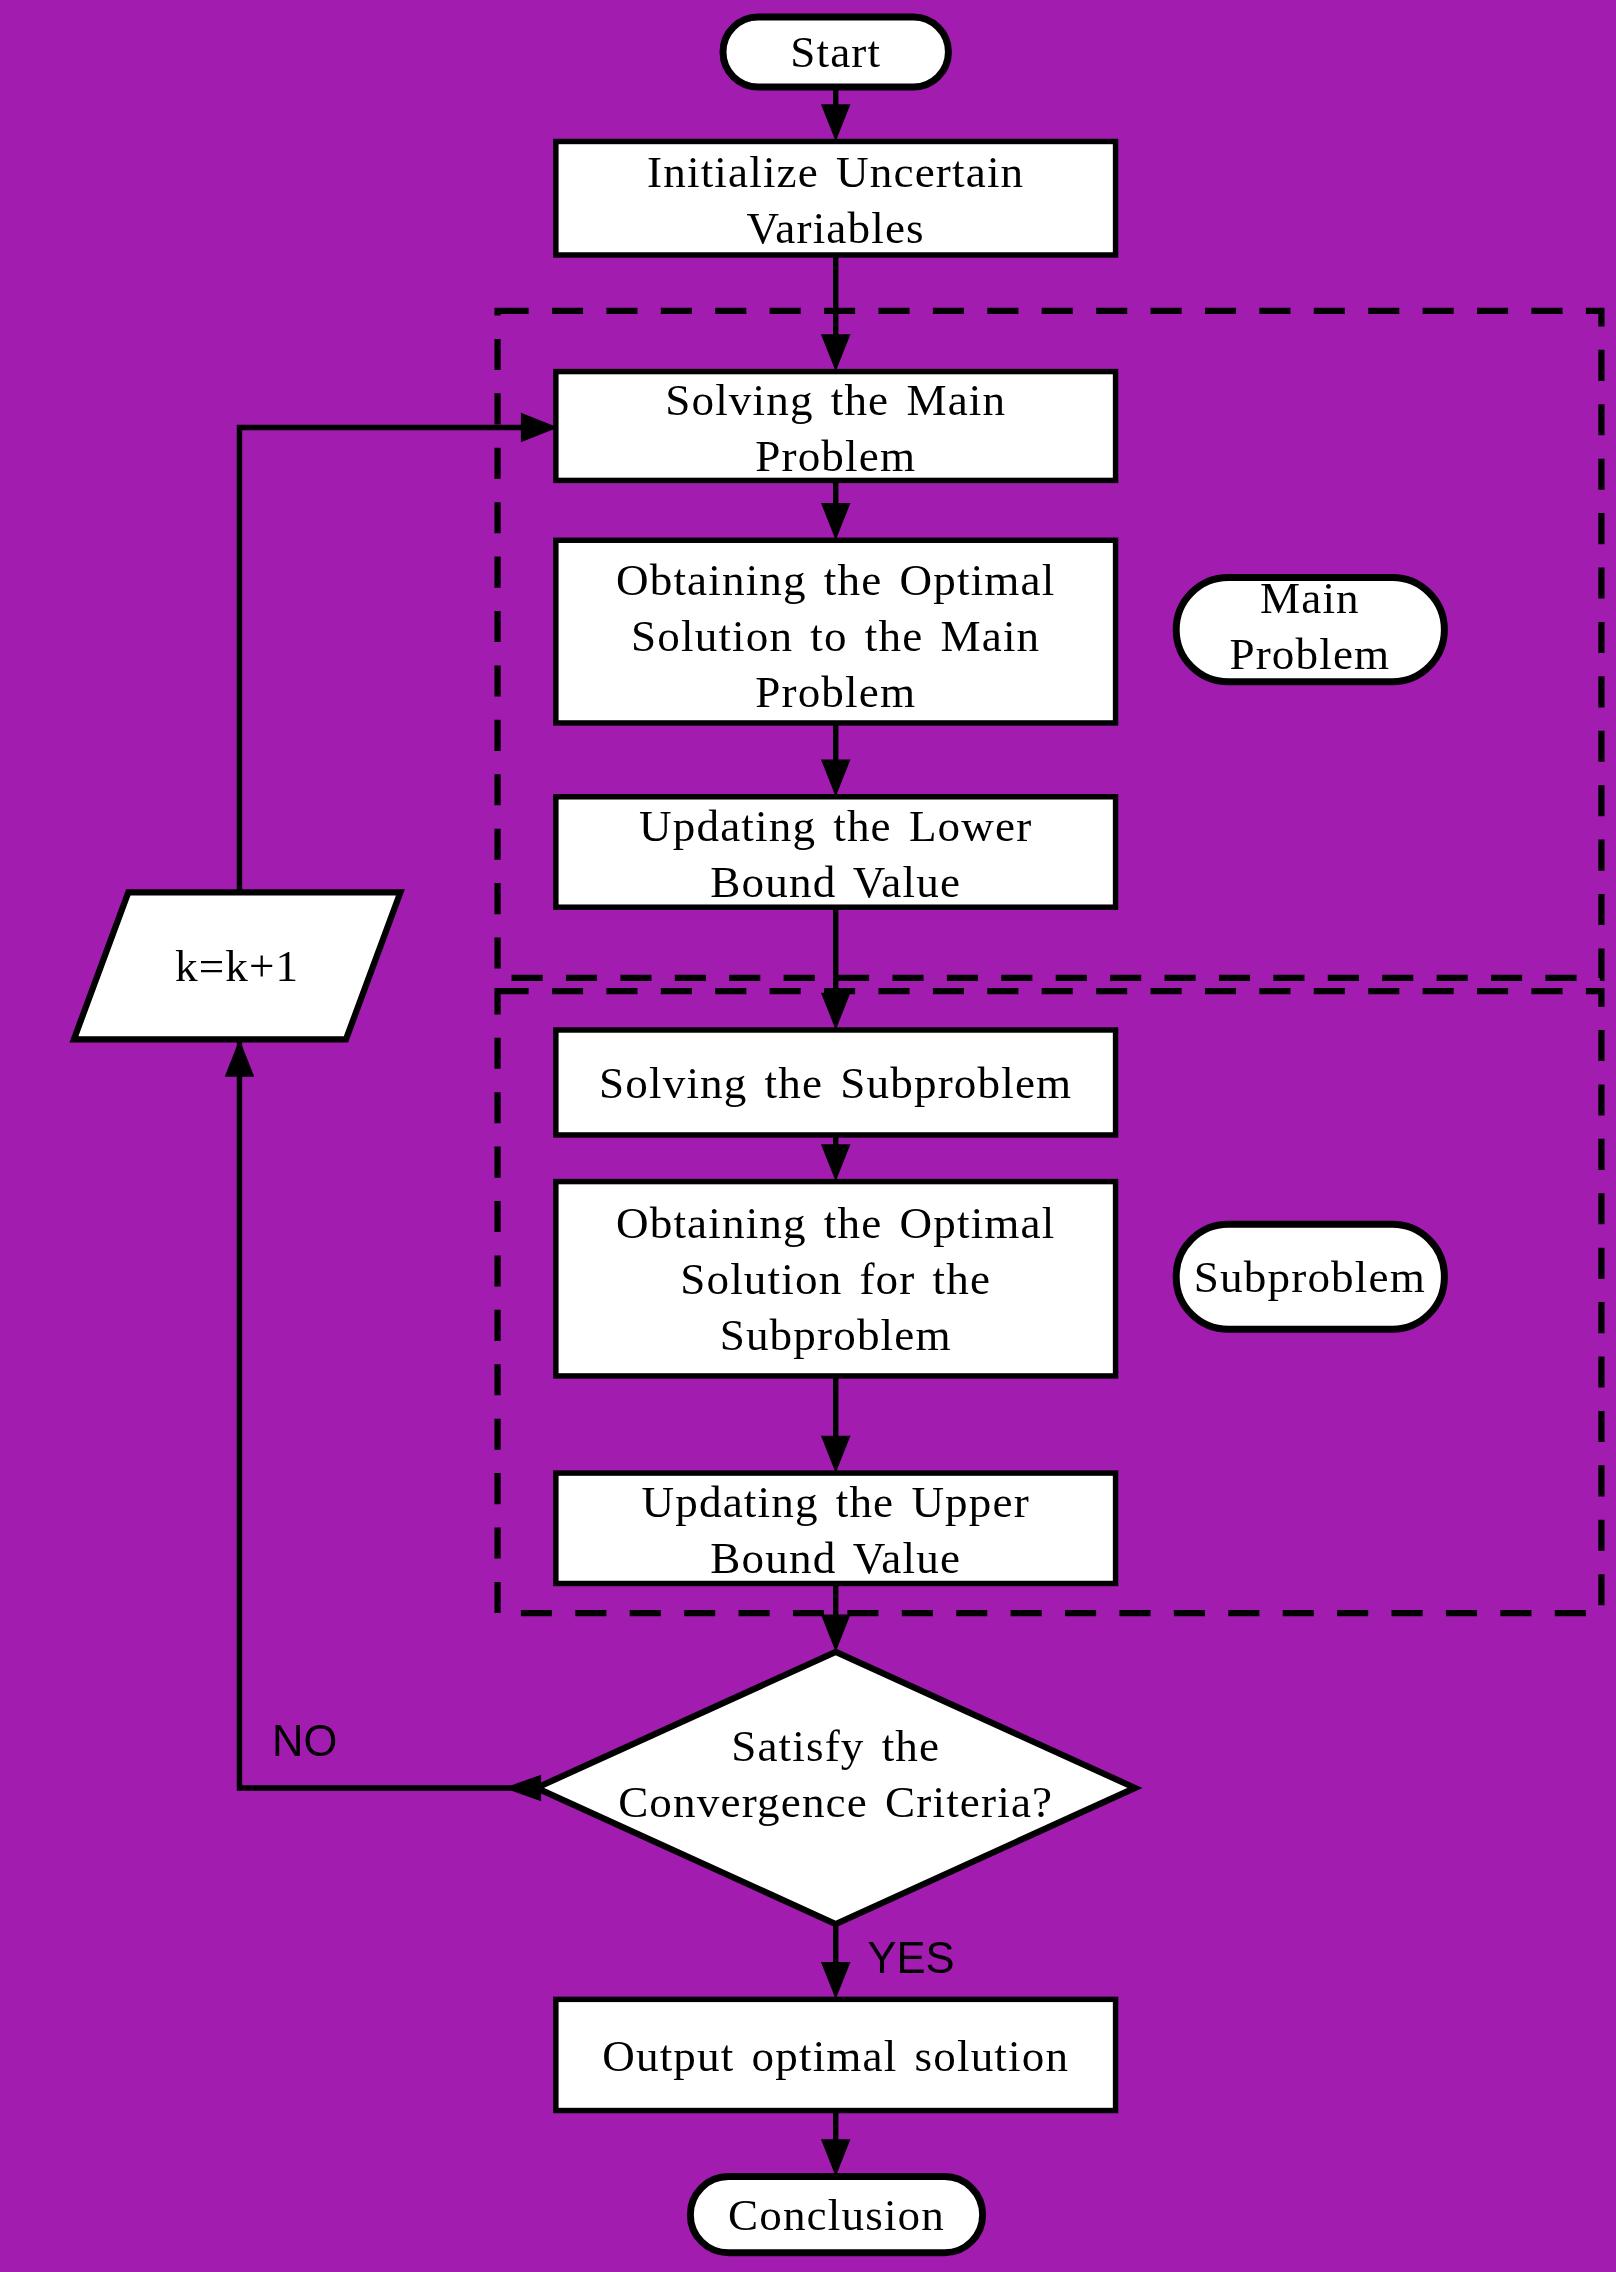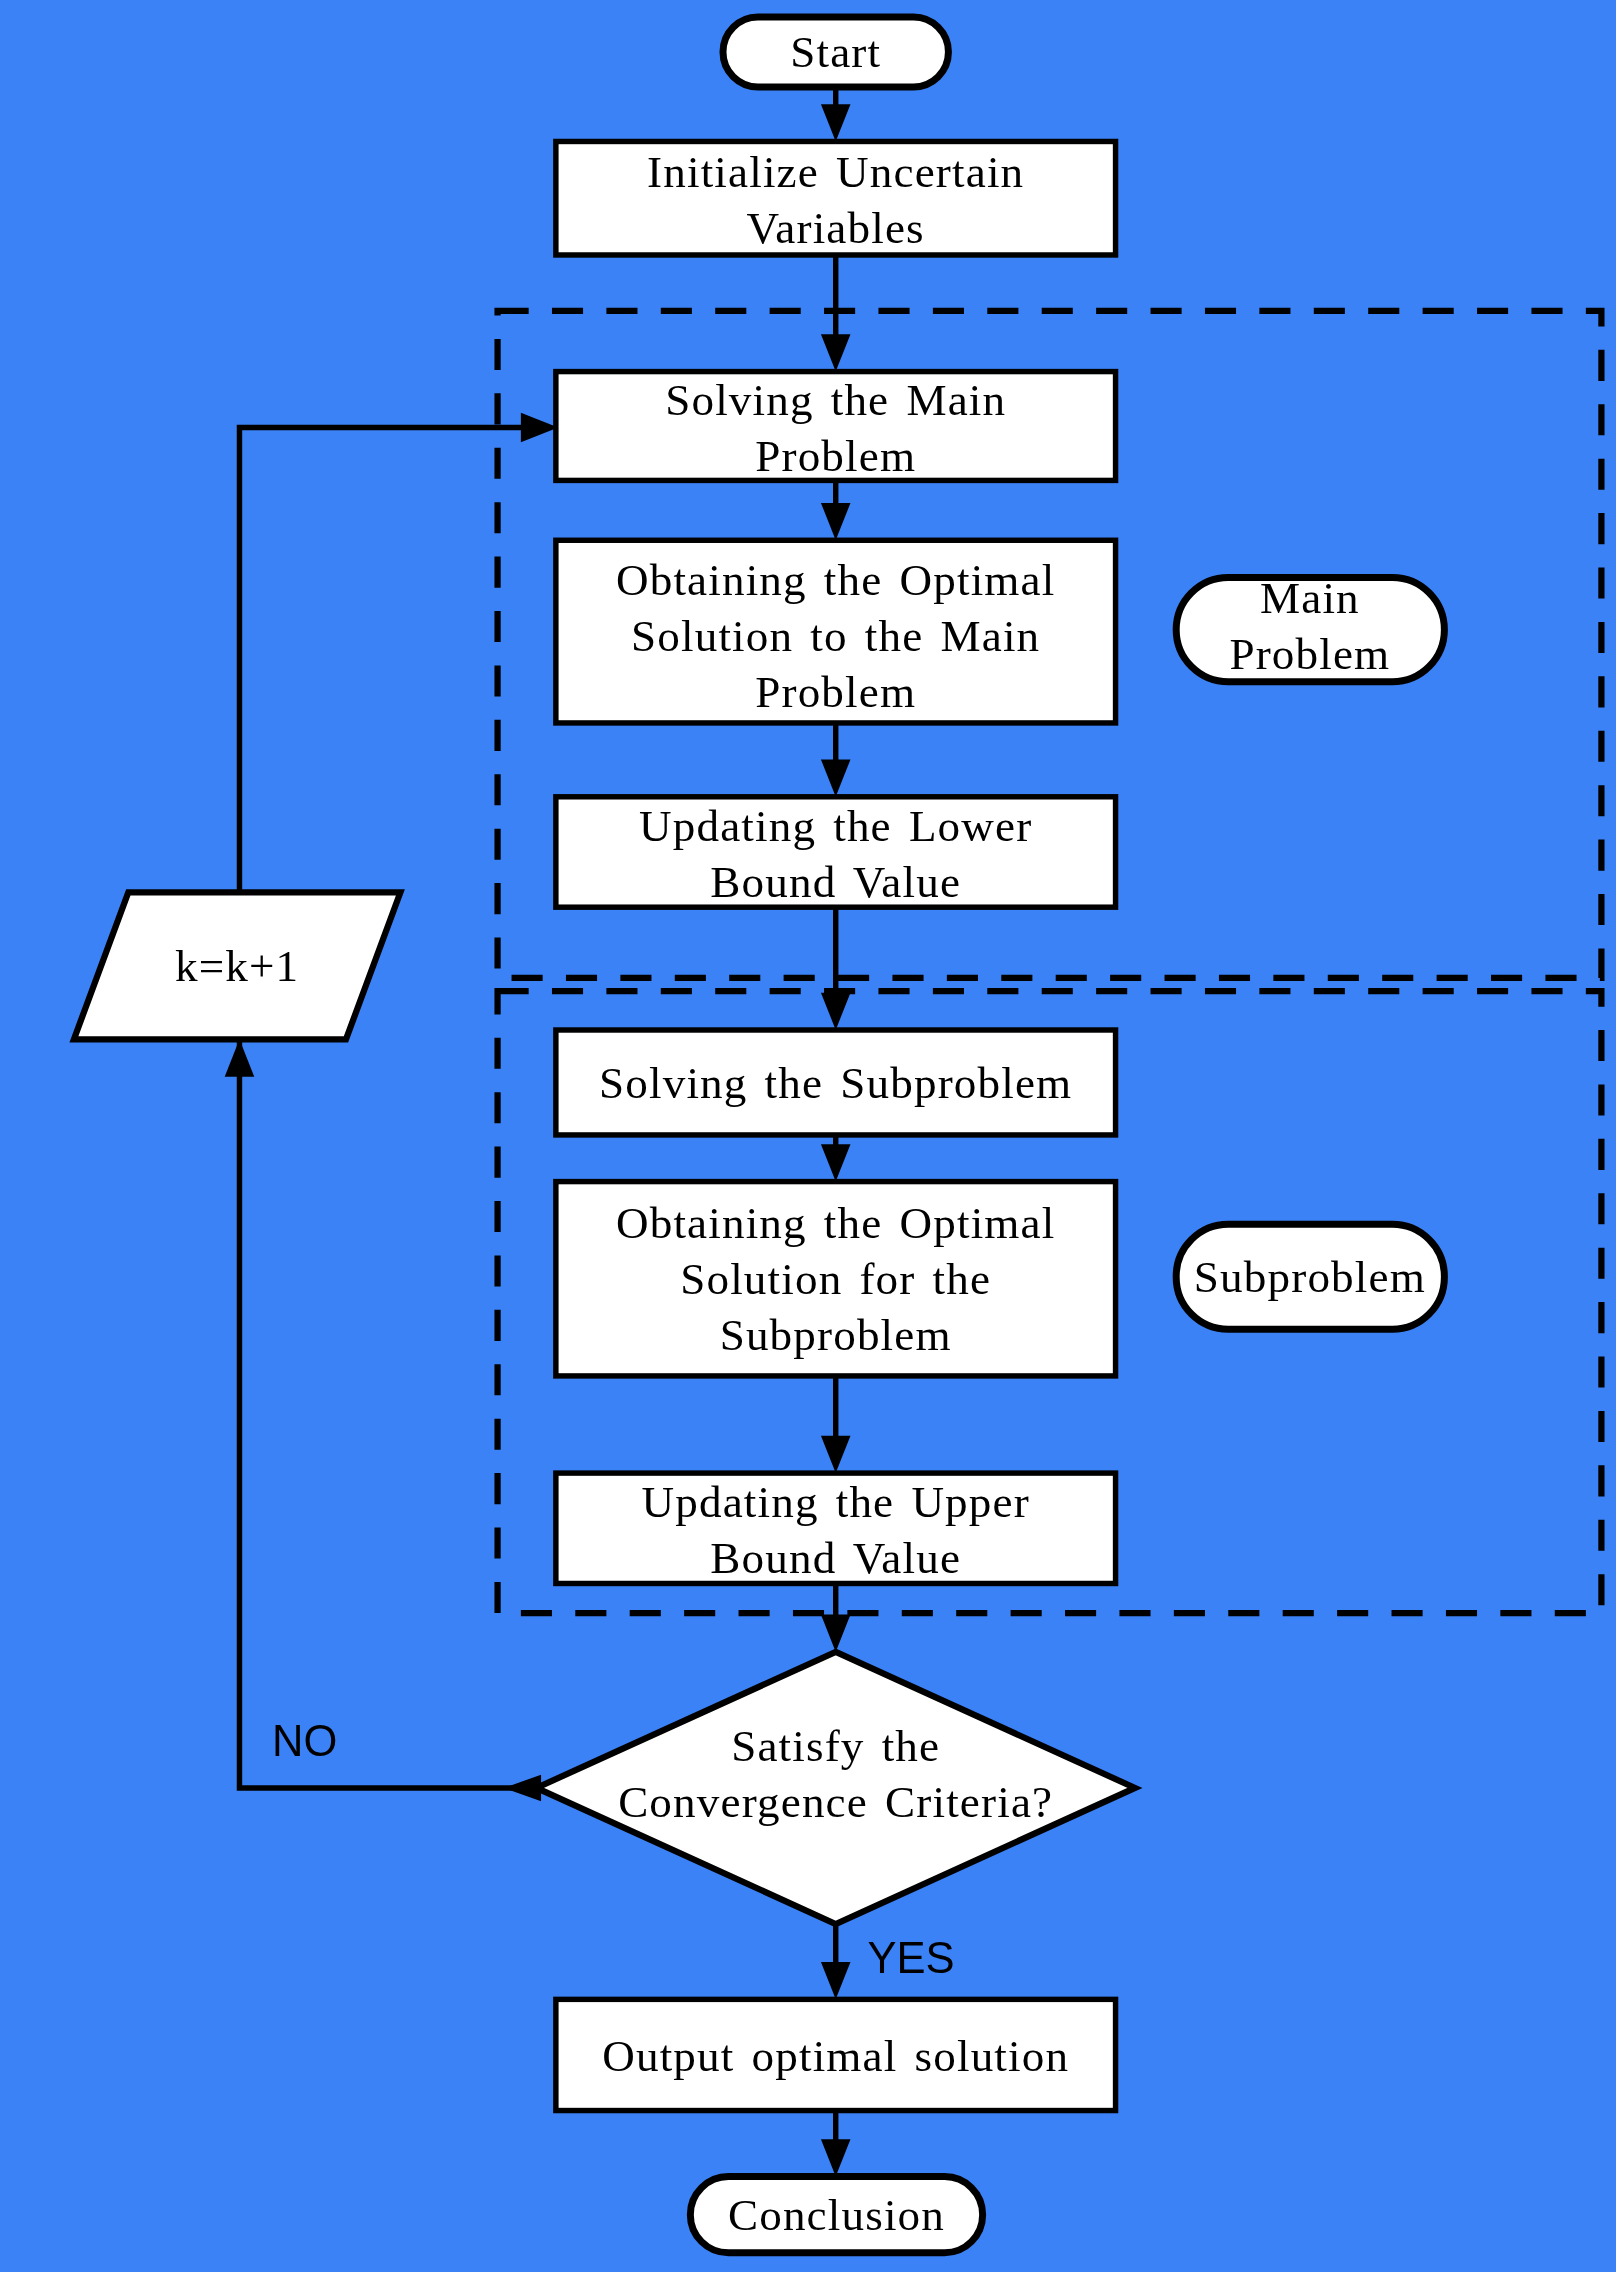--- a/index.html
+++ b/index.html
@@ -3,21 +3,21 @@
 <meta charset="utf-8">
 <style>
   html, body {
     margin: 0;
     padding: 0;
     background: #ffffff;
   }
   .page {
     width: 1617px;
     height: 2273px;
-    background: #3b82f6;
+    background: #a21caf;
     position: relative;
   }
   svg {
     display: block;
   }
   .shape {
     fill: #ffffff;
     stroke: #000000;
     stroke-width: 7;
   }

